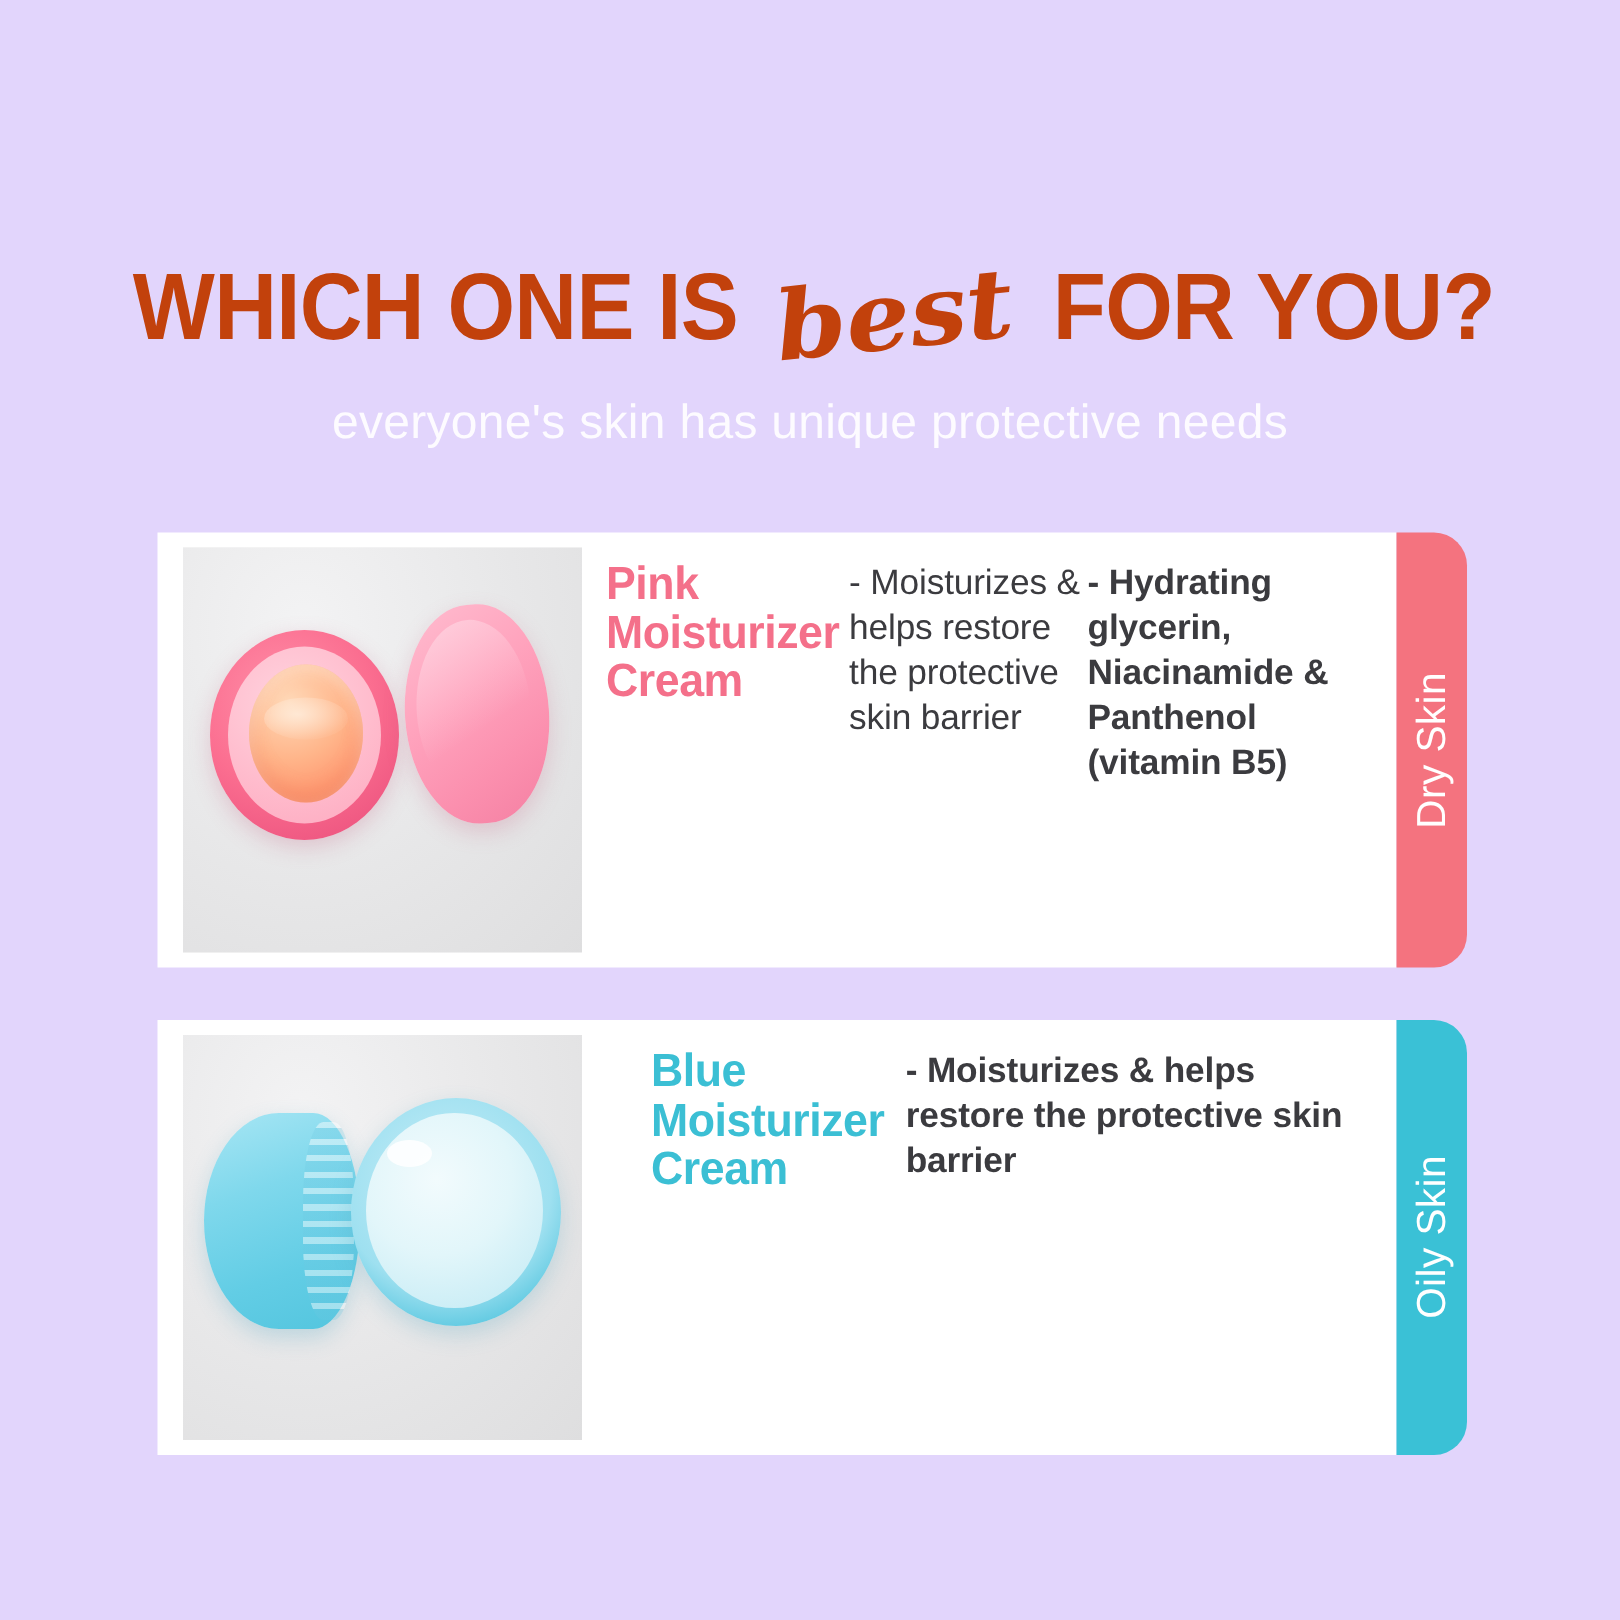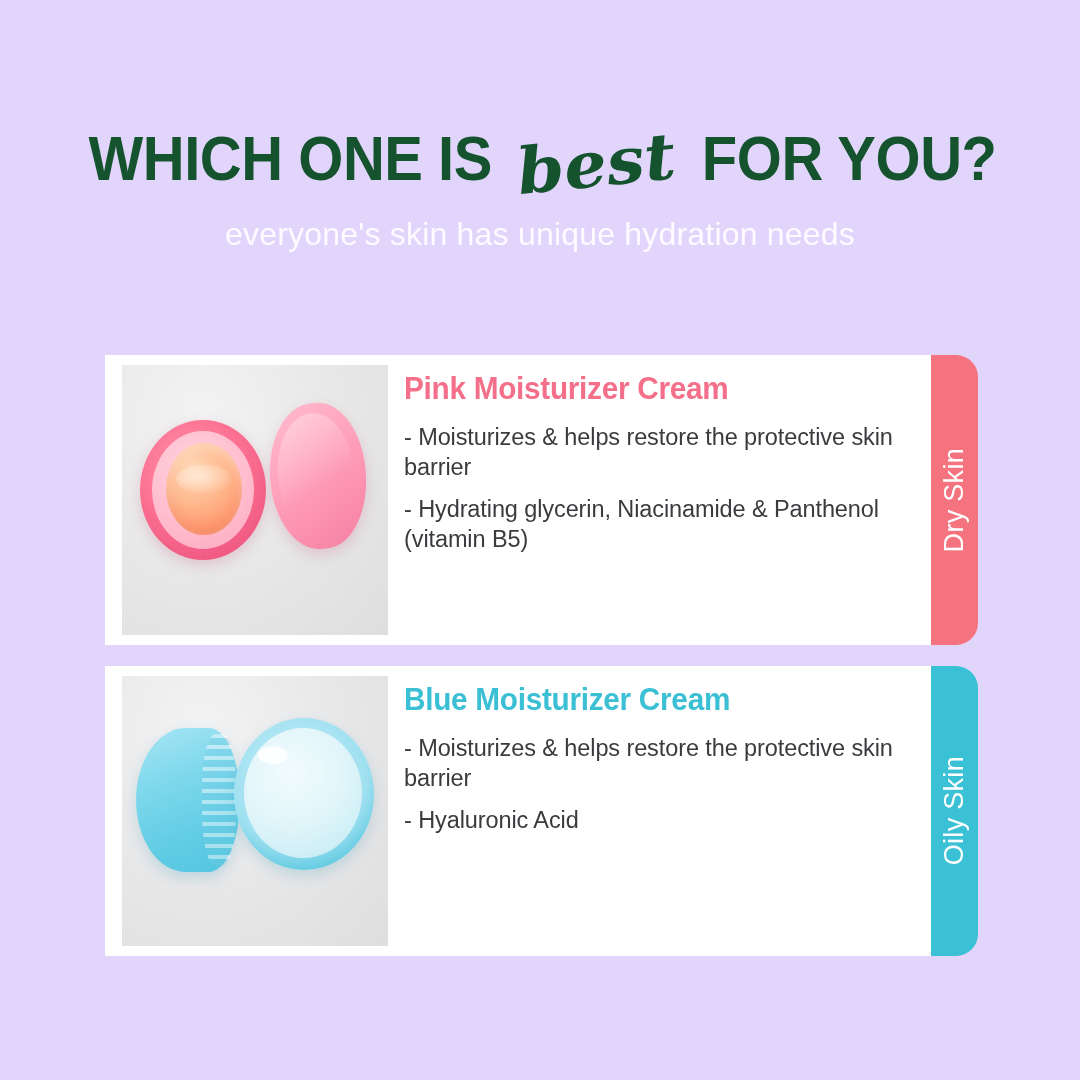--- a/index.html
+++ b/index.html
@@ -18,22 +18,23 @@
   
   .header {
     padding-top: 126px;
     text-align: center;
   }
   .headline {
     display: flex;
     align-items: flex-end;
     justify-content: center;
     gap: 0px;
-    color: #14532d;
+    color: #c2410c;
     white-space: nowrap;
+    margin-top: 47px;
   }
   .headline-part {
     font-size: 63px;
     font-weight: 700;
     letter-spacing: -0.5px;
     line-height: 1;
     transform: scaleX(0.92);
     transform-origin: center;
   }
   .headline-script {
@@ -65,56 +66,56 @@
   }
   .card {
     position: relative;
     display: flex;
     align-items: stretch;
     background: #ffffff;
     width: 826px;
     box-sizing: border-box;
   }
   .card.card-one { height: 290px; }
-  .card.card-two { height: 290px; margin-top: 21px; }
+  .card.card-two { height: 290px; margin-top: 35px; gap: 30px; }
 
   .card-thumb {
     width: 266px;
     margin: 10px 0 10px 17px;
     flex: 0 0 266px;
     position: relative;
     overflow: hidden;
     background: #e9e9ea;
   }
   .card-body {
     flex: 1 1 auto;
     padding: 18px 22px 0 16px;
     display: flex;
-    flex-direction: column;
+    flex-direction: row;
   }
   .card-title {
     font-size: 31px;
     font-weight: 700;
     letter-spacing: -0.3px;
     margin: 0 0 16px 0;
     line-height: 1.05;
     transform: scaleX(0.96);
     transform-origin: left center;
   }
   .card-title.pink { color: #f4708a; }
   .card-title.blue { color: #3bbfd4; }
 
   .bullet {
     font-size: 23.5px;
     color: #3b3b3f;
     line-height: 1.28;
     margin-bottom: 12px;
     letter-spacing: -0.1px;
   }
-  .bullet:last-child { margin-bottom: 0; }
+  .bullet:last-child { margin-bottom: 0; font-weight: bold; }
 
   
   .side-tab {
     position: absolute;
     left: 826px;
     top: 0;
     width: 47px;
     height: 100%;
     border-top-right-radius: 22px;
     border-bottom-right-radius: 22px;
@@ -244,21 +245,21 @@
 </style>
 </head>
 <body>
 
 <div class="header">
   <div class="headline">
     <span class="headline-part">WHICH ONE IS</span>
     <span class="headline-script">best</span>
     <span class="headline-part">FOR YOU?</span>
   </div>
-  <div class="subtitle">everyone's skin has unique hydration needs</div>
+  <div class="subtitle">everyone's skin has unique protective needs</div>
 </div>
 
 <div class="cards">
 
   <div class="card card-one">
     <div class="card-thumb">
       <div class="photo">
         <div class="pink-jar-base"></div>
         <div class="pink-jar-inner"></div>
         <div class="pink-cream"></div>
@@ -280,20 +281,19 @@
       <div class="photo">
         <div class="blue-neck"></div>
         <div class="blue-lid"></div>
         <div class="blue-jar-base"></div>
         <div class="blue-cream"></div>
       </div>
     </div>
     <div class="card-body">
       <h2 class="card-title blue">Blue Moisturizer Cream</h2>
       <div class="bullet">- Moisturizes &amp; helps restore the protective skin barrier</div>
-      <div class="bullet">- Hyaluronic Acid</div>
     </div>
     <div class="side-tab blue">
       <span class="side-tab-label">Oily Skin</span>
     </div>
   </div>
 
 </div>
 
 </body></html>

